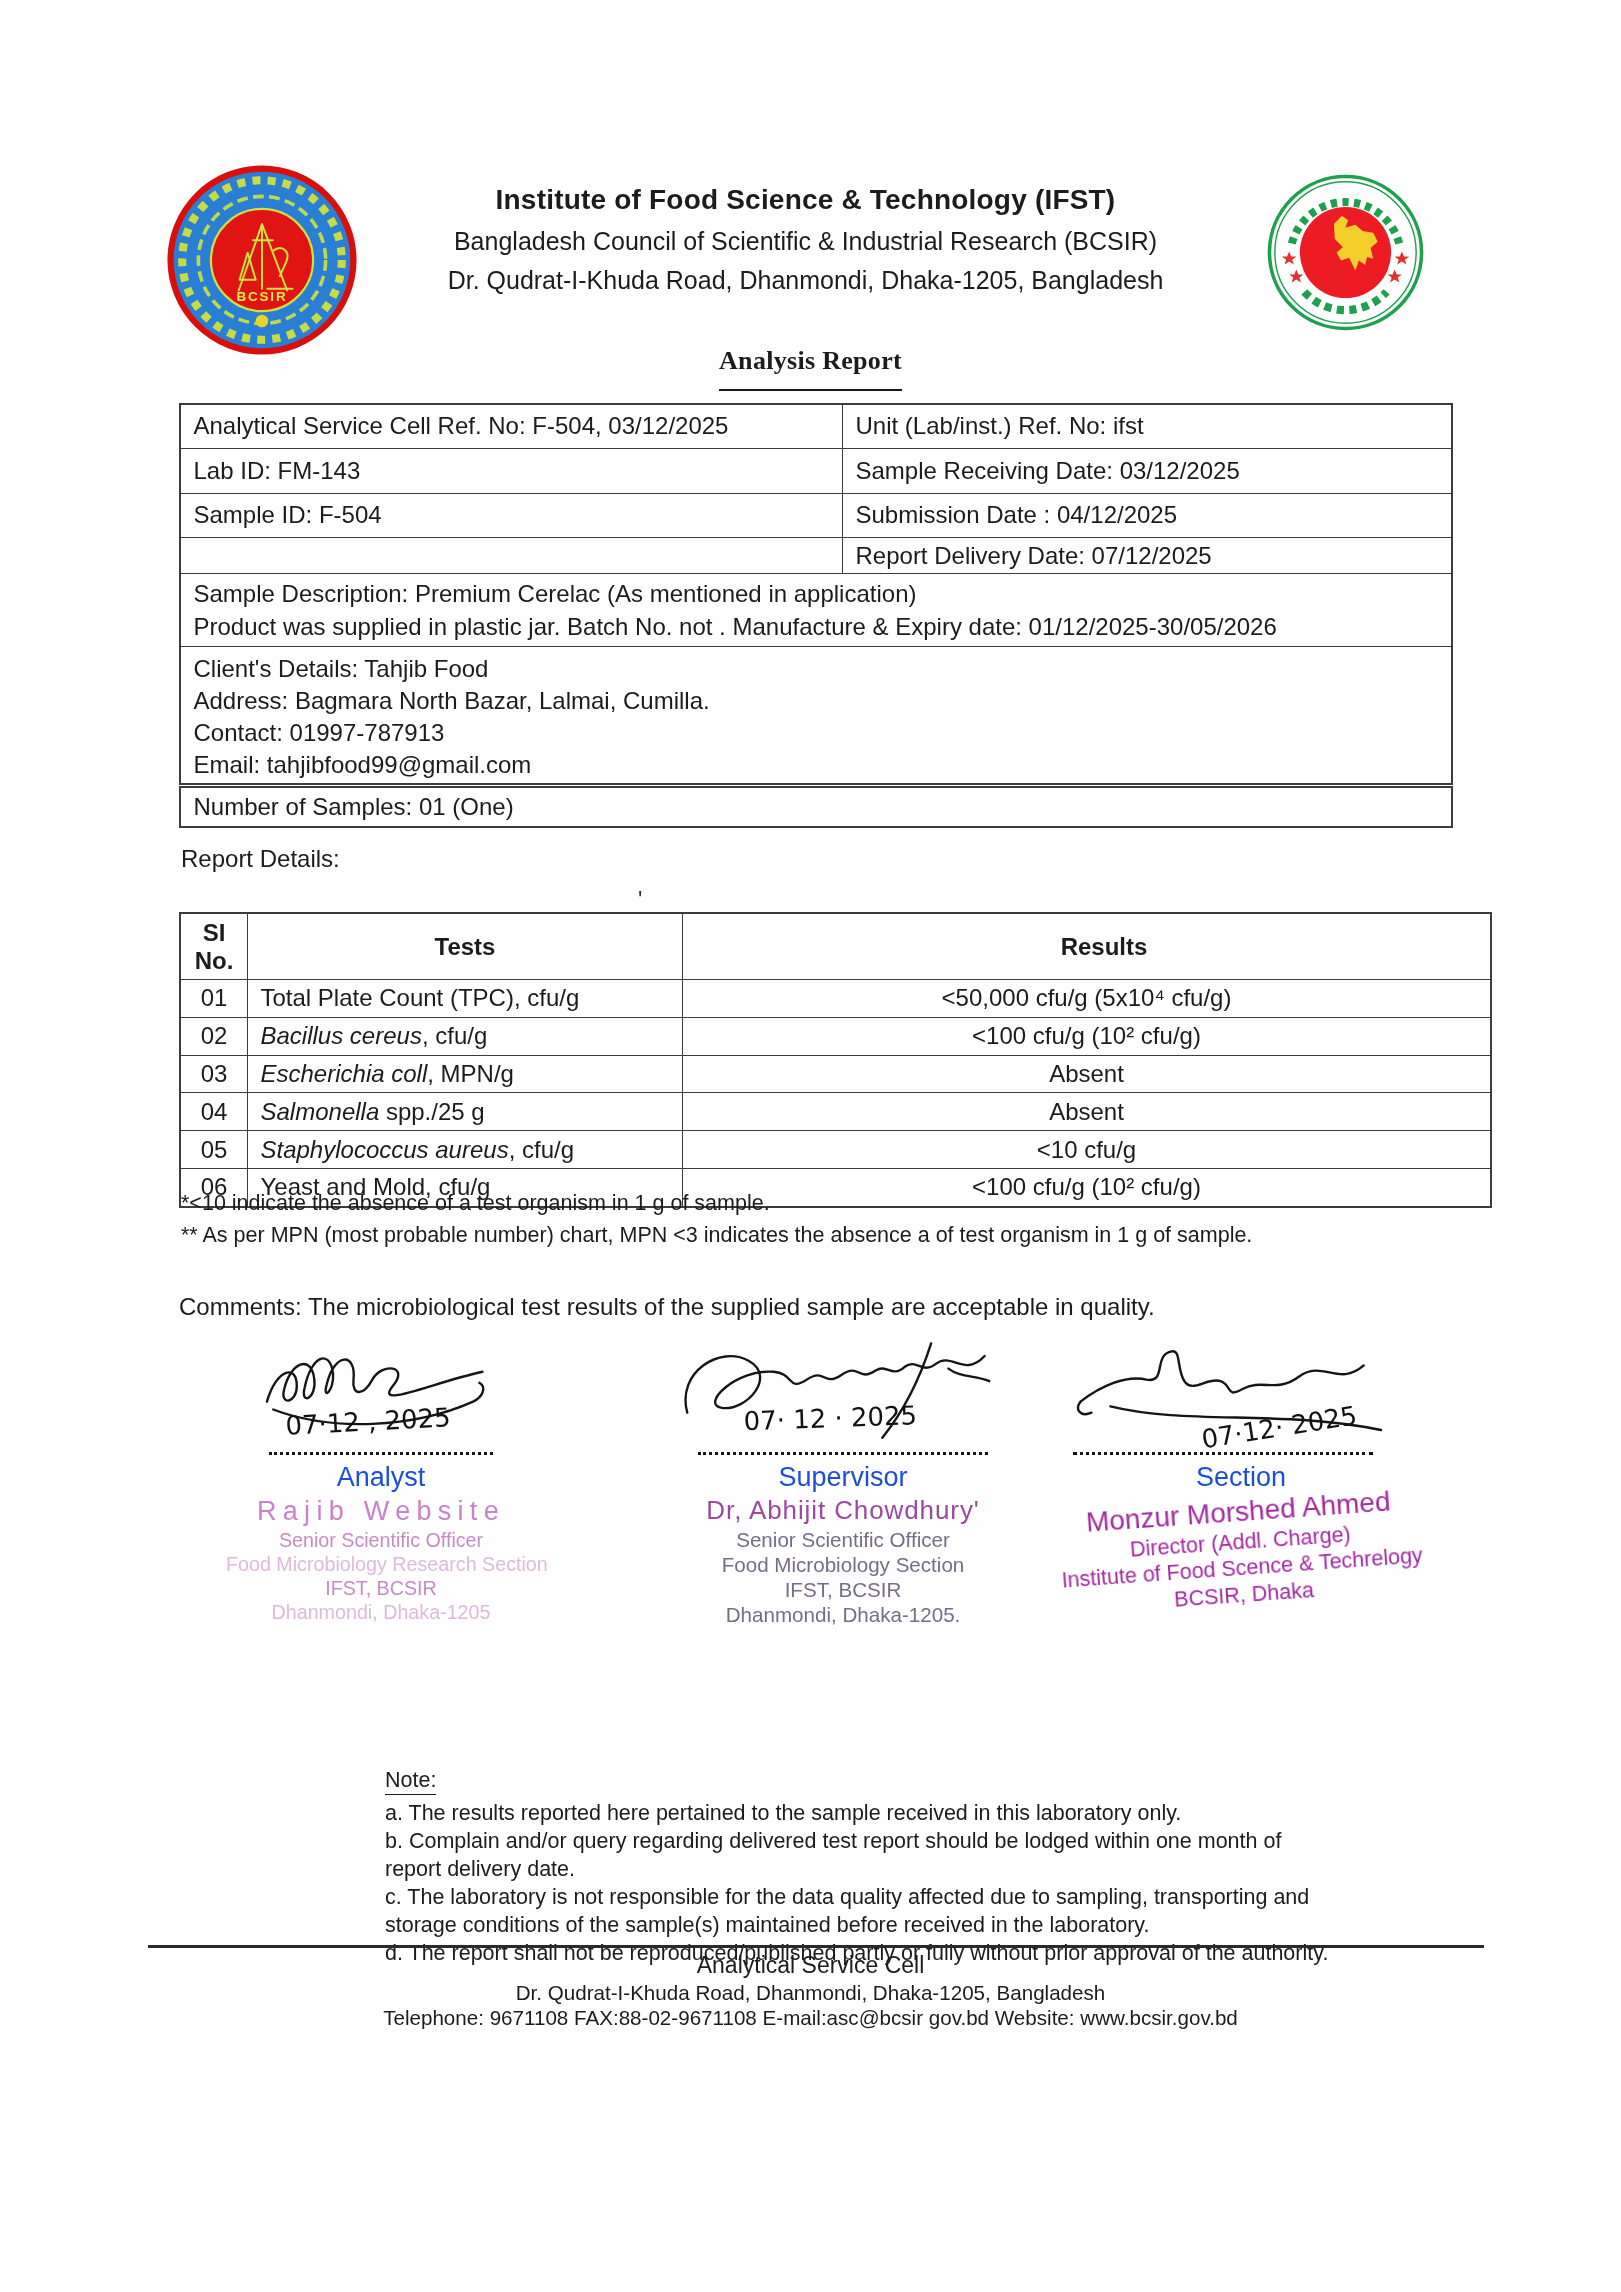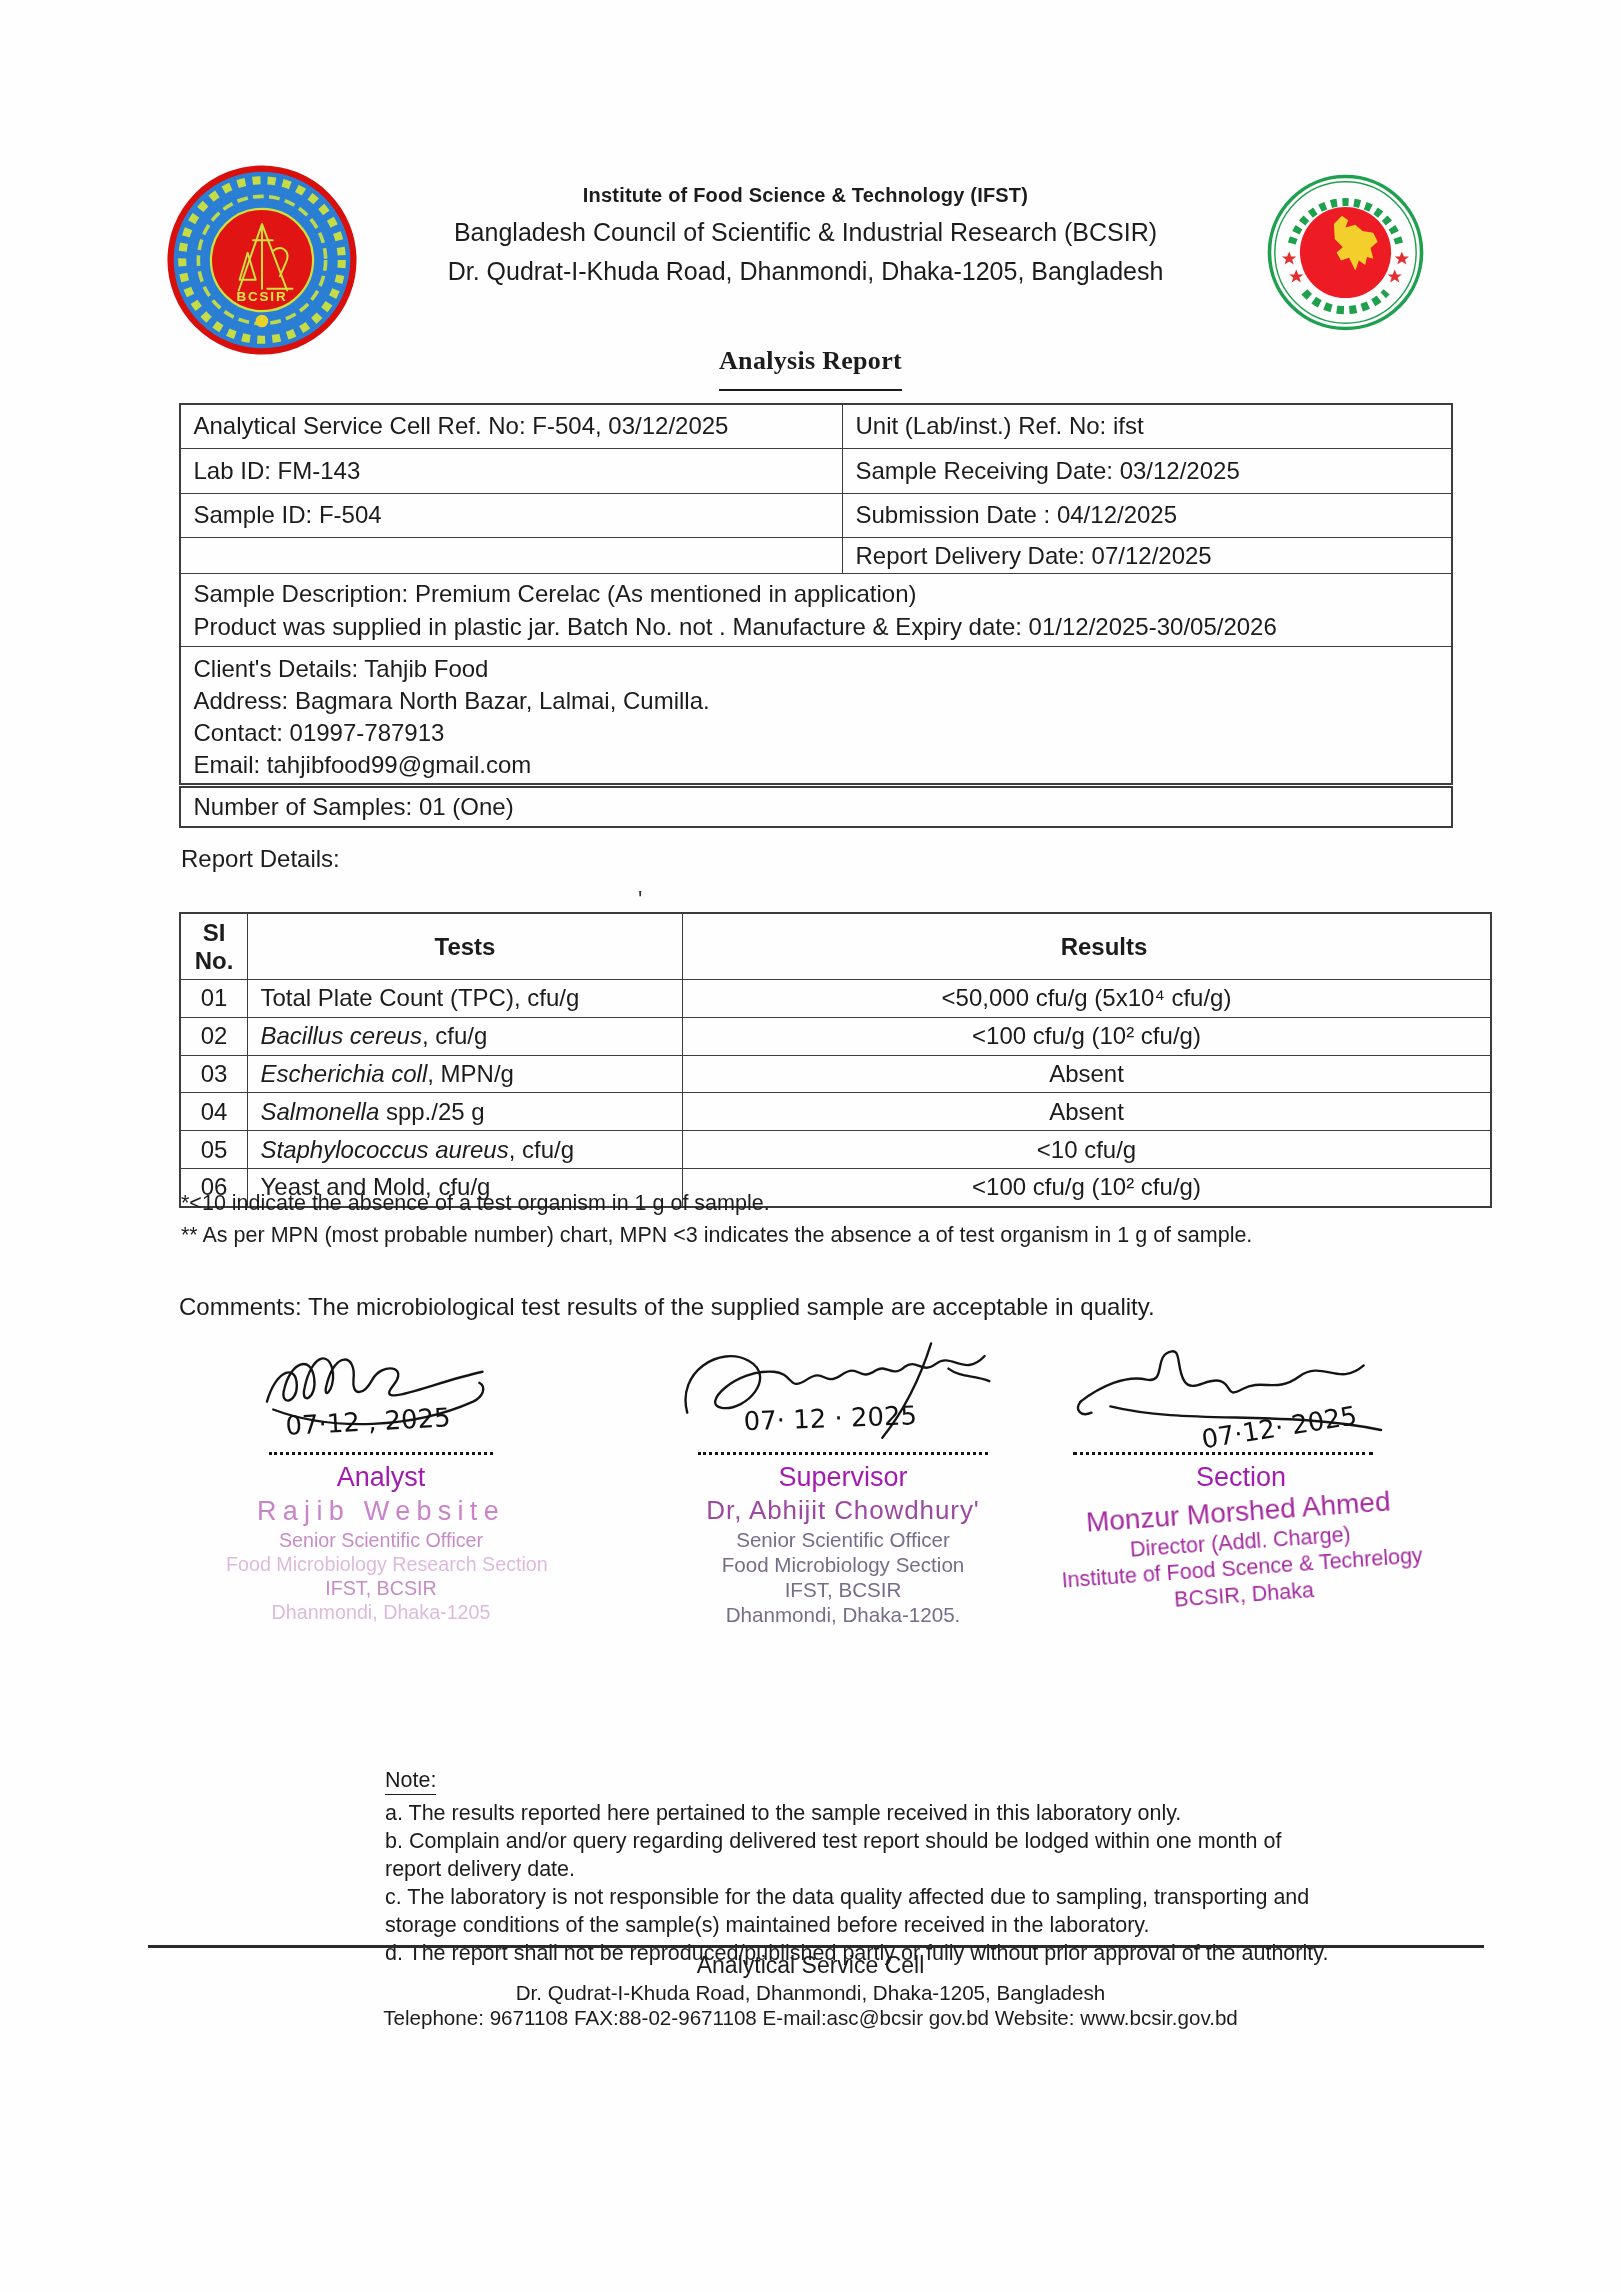--- a/index.html
+++ b/index.html
@@ -4,21 +4,21 @@
 <style>
   html,body{margin:0;padding:0;background:#ffffff;}
   .page{position:relative;width:1621px;height:2293px;background:#fefefe;
         font-family:"Liberation Sans", sans-serif;color:#1c1c1c;overflow:hidden;}
 
   
   .logo{position:absolute;}
   #logo-left{left:167px;top:165px;}
   #logo-right{left:1265px;top:172px;}
   .hdr{position:absolute;left:340px;top:184px;width:931px;text-align:center;}
-  .hdr .l1{font-size:20px;font-weight:bold;margin-bottom:10.7px;letter-spacing:0.2px;}
+  .hdr .l1{font-size:28px;font-weight:bold;margin-bottom:10.7px;letter-spacing:0.2px;}
   .hdr .l2,.hdr .l3,.hdr .l4{font-size:25px;margin-bottom:9.9px;}
   .title-wrap{position:absolute;left:0;right:0;top:346px;text-align:center;}
   .title-wrap span{display:inline-block;font-size:26px;font-weight:600;
       border-bottom:2.7px solid #1a1a1a;padding-bottom:13px;letter-spacing:0.3px;font-family:Liberation Serif, serif;}
 
   
   table{border-collapse:collapse;}
   .info-table{position:absolute;left:179px;top:403px;width:1274px;table-layout:fixed;
       border:2.7px solid #3c3c3c;}
   .info-table td{border:1.8px solid #3c3c3c;font-size:24px;padding:1.8px 12.5px;vertical-align:middle;}
@@ -45,21 +45,21 @@
   #fn1{top:1191px;} #fn2{top:1223px;}
 
   .comments{position:absolute;left:179px;top:1293px;font-size:24px;}
 
   
   .sig{position:absolute;top:1334px;text-align:center;}
   #sig1{left:226px;width:310px;} #sig2{left:648px;width:390px;} #sig3{left:1046px;width:390px;}
   .sig svg.scrawl{display:block;width:100%;height:118px;}
   .dotline{height:0;border-bottom:3.6px dotted #141414;}
   #sig1 .dotline{margin:0 43px;} #sig2 .dotline{margin:0 50px;} #sig3 .dotline{margin:0 63px 0 27px;}
-  .role{font-size:27px;margin-top:7.2px;color:#a21caf;}
+  .role{font-size:27px;margin-top:7.2px;color:#1d4ed8;}
   .stamp{margin-top:1.8px;line-height:1.22;filter:blur(0.4px);}
   .stamp div{white-space:nowrap;}
   #stamp1{color:#bd79bd;opacity:.85;}
   #stamp1 .s-name{font-size:27px;letter-spacing:6.3px;color:#c06ec0;}
   #stamp1 .s-line{font-size:19.7px;}
   #stamp1 .s-dim{opacity:.6;}
   #stamp2 .s-name{font-size:26px;color:#9c4aa0;letter-spacing:0.9px;}
   #stamp2 .s-line{font-size:20.6px;color:#776d89;}
   #stamp3{color:#a42ba0;transform:rotate(-4deg);}
   #stamp3 .s-name{font-size:28px;}

